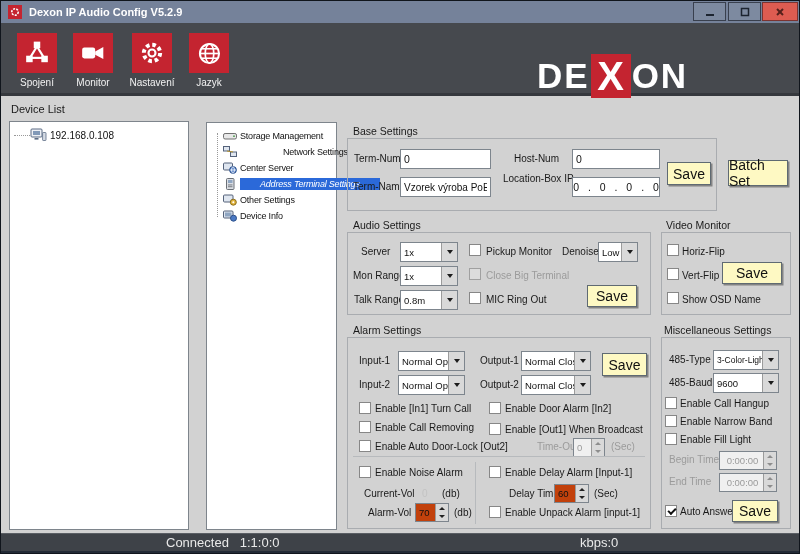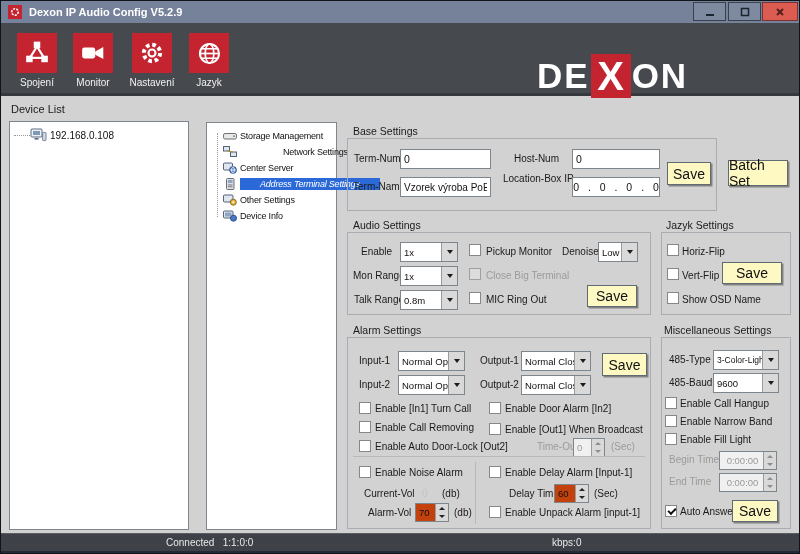--- a/index.html
+++ b/index.html
@@ -53,21 +53,21 @@
   .hdot{position:absolute;border-top:1px dotted #999;}
   .divline{position:absolute;background:#b7babd;}
   
   #tab{position:absolute;left:228px;top:96px;width:118px;height:25px;background:#ececec;border:1px solid #8a8a8a;border-bottom:none;border-radius:3px 3px 0 0;box-sizing:border-box;display:flex;align-items:center;justify-content:center;font-size:10.5px;color:#111;}
   
   .trow{position:absolute;display:flex;align-items:center;font-size:9px;letter-spacing:-0.2px;color:#111;white-space:nowrap;}
   .trow .tico{margin-right:3px;display:flex;}
   .trow.sel .ttext{background:var(--c-select,#2b69d9);color:#fff;padding:1px 20px;font-style:italic;}
   
   #statusbar{position:absolute;left:0;top:532px;width:100%;height:18px;background:var(--c-status,#3e4248);border-top:1px solid #5a5e64;box-sizing:border-box;}
-  #statusbar .stext{position:absolute;top:0;height:18px;line-height:17px;font-size:10px;color:#e9e9e9;white-space:pre;}
+  #statusbar .stext{position:absolute;top:0;height:18px;line-height:17px;font-size:13px;color:#e9e9e9;white-space:pre;}
   #bottomstrip{position:absolute;left:0;top:550px;width:100%;height:4px;background:#222a36;}
 </style>
 </head>
 <body>
 
 <div id="win" style="--c-accent: #c42430; --c-titlebar: #75829a; --c-toolbar: #46494e; --c-content: #d2d2d2; --c-select: #2b69d9; --c-status: #3e4248;">
 
   <div id="titlebar">
     <div id="appicon">
       <svg width="10" height="10" viewBox="0 0 10 10">
@@ -245,21 +245,21 @@
   <div class="lbl" style="left:352px;top:180px;">Term-Name</div>
   <input class="tf" style="left: 399px; top: 176px; width: 91px; height: 20px; font-size: 10px;" value="Vzorek výroba PoE + a">
   <div class="lbl" style="left:502px;top:172px;">Location-Box IP</div>
   <div class="ipbox" style="left:571px;top:176px;width:88px;height:20px;">0 . 0 . 0 . 0</div>
 
   <div class="btn" style="left:727px;top:159px;width:60px;height:26px;">Batch Set</div>
 
   <div class="gtitle" style="left:352px;top:218px;">Audio Settings</div>
   <div class="grp" style="left:346px;top:231px;width:304px;height:83px;"></div>
 
-  <div class="lbl" style="left:360px;top:245px;">Enable</div>
+  <div class="lbl" style="left:360px;top:245px;">Server</div>
   <div class="combo" style="left:399px;top:241px;width:58px;">
     <span class="ctext">1x</span>
       <span class="cbtn"></span>
   </div>
   <div class="chk" style="left:468px;top:243px;"></div>
   <div class="lbl" style="left:485px;top:245px;">Pickup Monitor</div>
   <div class="lbl" style="left:561px;top:245px;">Denoise</div>
   <div class="combo" style="left:597px;top:241px;width:40px;">
     <span class="ctext">Low</span>
       <span class="cbtn"></span>
@@ -275,21 +275,21 @@
 
   <div class="lbl" style="left:353px;top:293px;">Talk Range</div>
   <div class="combo" style="left:399px;top:289px;width:58px;">
     <span class="ctext">0.8m</span>
       <span class="cbtn"></span>
   </div>
   <div class="chk" style="left:468px;top:291px;"></div>
   <div class="lbl" style="left:485px;top:293px;">MIC Ring Out</div>
   <div class="btn" style="left:586px;top:284px;width:50px;height:22px;">Save</div>
 
-  <div class="gtitle" style="left:665px;top:218px;">Jazyk Settings</div>
+  <div class="gtitle" style="left:665px;top:218px;">Video Monitor</div>
   <div class="grp" style="left:660px;top:231px;width:130px;height:83px;"></div>
 
   <div class="chk" style="left:666px;top:243px;"></div>
   <div class="lbl" style="left:681px;top:245px;">Horiz-Flip</div>
   <div class="chk" style="left:666px;top:267px;"></div>
   <div class="lbl" style="left:681px;top:269px;">Vert-Flip</div>
   <div class="btn" style="left:721px;top:261px;width:60px;height:22px;">Save</div>
   <div class="chk" style="left:666px;top:291px;"></div>
   <div class="lbl" style="left:681px;top:293px;">Show OSD Name</div>
 
@@ -410,17 +410,17 @@
         <div class="dn"></div>
       </span>
   </div>
 
   <div class="chk checked" style="left:664px;top:504px;"></div>
   <div class="lbl" style="left:679px;top:505px;">Auto Answer</div>
   <div class="btn" style="left:731px;top:499px;width:46px;height:22px;">Save</div>
 
   <div id="statusbar">
     <span class="stext" style="left:165px;">Connected   1:1:0:0</span>
-    <span class="stext" style="left:535px;padding-left:16px;">kbps:0</span>
+    <span class="stext" style="left:563px;padding-left:16px;">kbps:0</span>
   </div>
   <div id="bottomstrip"></div>
 
 </div>
 
 </body></html>

